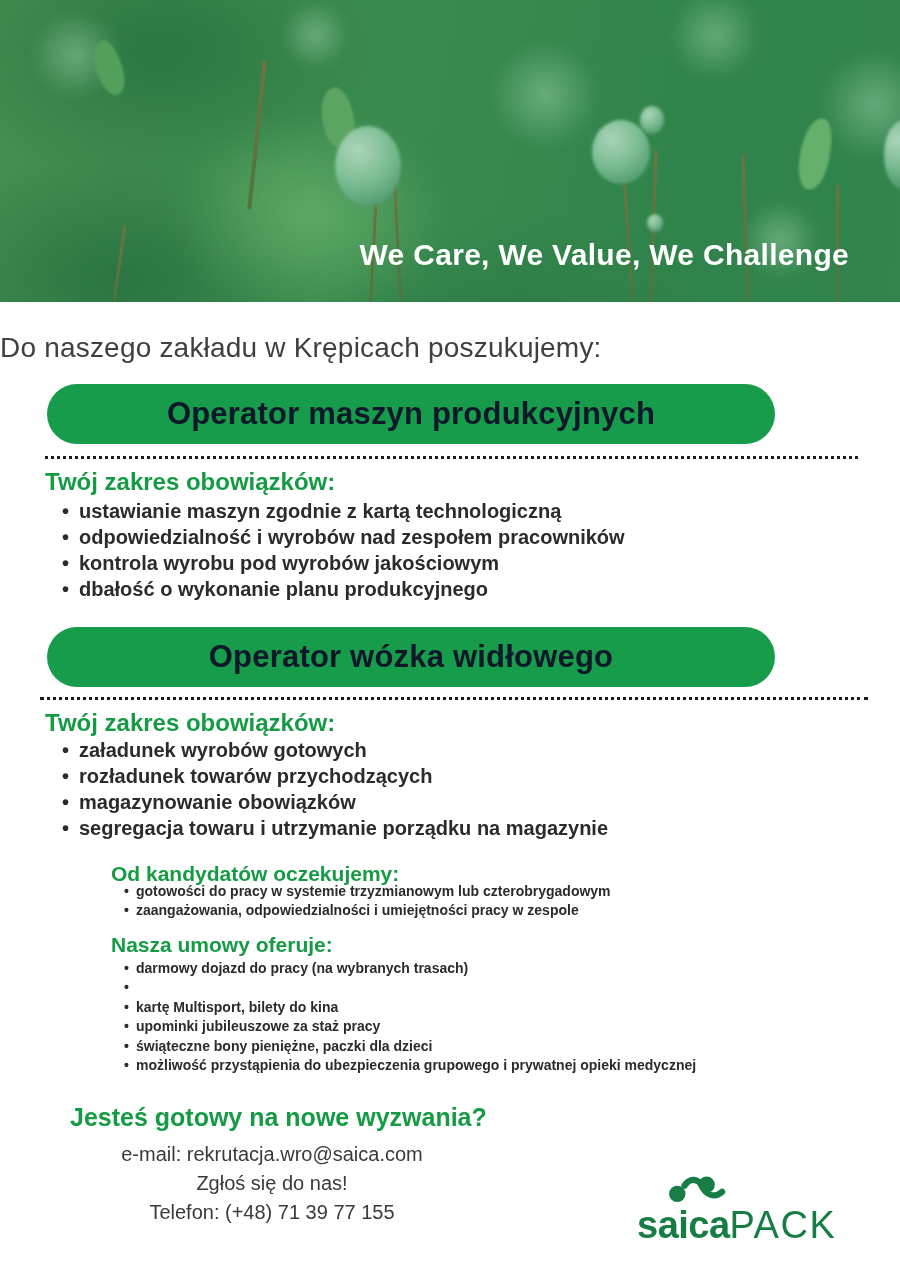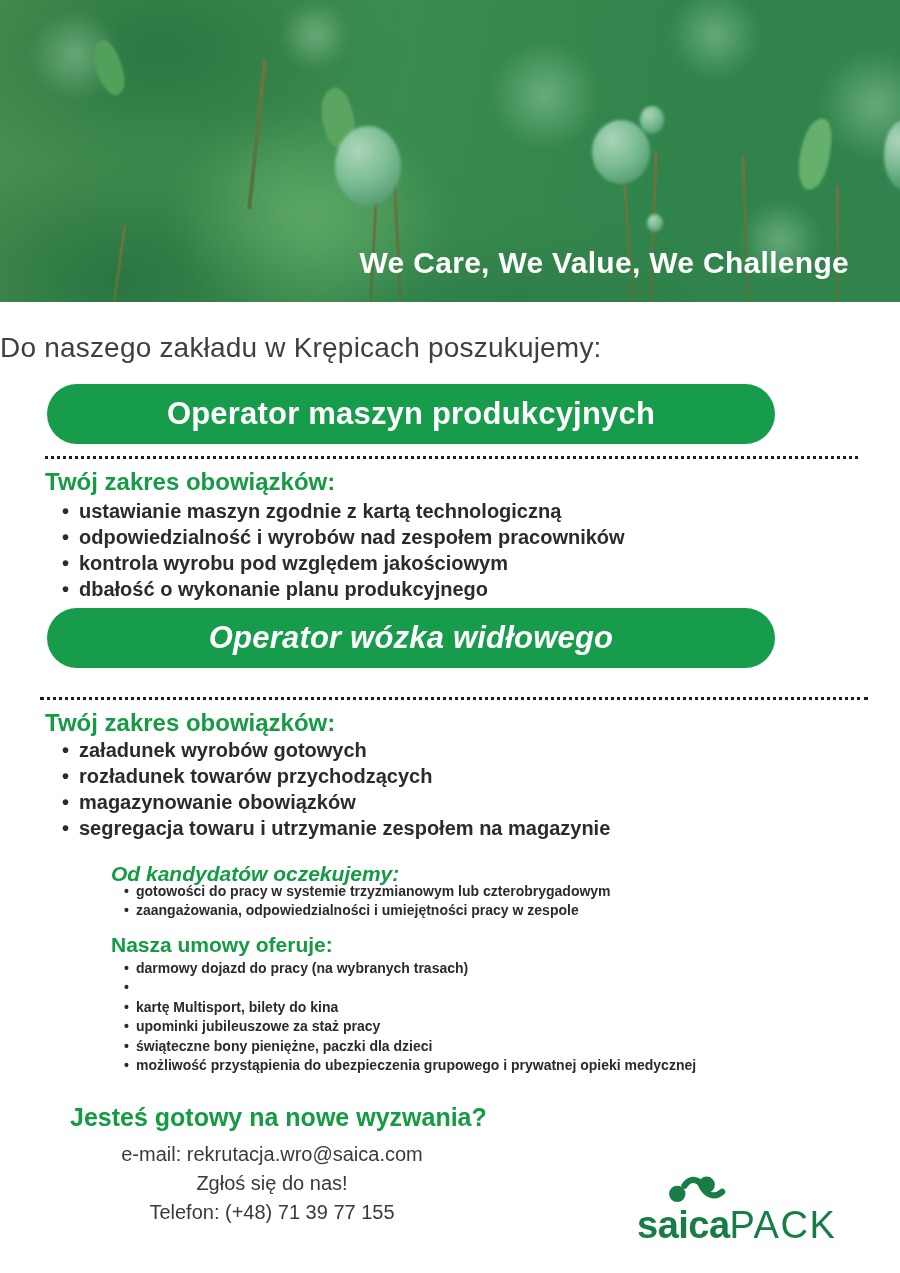--- a/index.html
+++ b/index.html
@@ -35,50 +35,50 @@
   .dr1{left:335px;top:126px;width:66px;height:80px;}
   .dr2{left:592px;top:120px;width:58px;height:64px;}
   .dr3{left:640px;top:106px;width:24px;height:28px;}
   .dr4{left:647px;top:214px;width:16px;height:18px;}
   .dr5{left:884px;top:120px;width:40px;height:70px;}
   .leaf{background:#6fae64;border-radius:65% 35% 60% 40%;filter:blur(1px);}
   .lf1{left:322px;top:88px;width:32px;height:62px;transform:rotate(-18deg);}
   .lf2{left:800px;top:118px;width:30px;height:72px;transform:rotate(6deg);background:#7cbd72;}
   .lf3{left:96px;top:40px;width:26px;height:56px;transform:rotate(-24deg);background:#63a75c;}
   .hero::after{content:"";position:absolute;inset:0;background:rgba(42,145,88,.28);}
-  .tagline{position:absolute;right:51px;top:238px;z-index:3;color:#ffffff;font-size:30px;font-weight:600;letter-spacing:.3px;margin-top:8px;}
+  .tagline{position:absolute;right:51px;top:238px;z-index:3;color:#ffffff;font-size:30px;font-weight:600;letter-spacing:.3px;}
 
   
   .intro{position:absolute;left:0;top:332px;width:840px;text-align:left;
          font-size:28px;color:#3f3f3f;letter-spacing:.2px;}
 
   
   .banner{position:absolute;left:47px;width:728px;height:60px;border-radius:30px;
           background:#179c4b;display:flex;align-items:center;justify-content:center;}
-  .banner .bt{color:#ffffff;font-size:31px;font-weight:bold;letter-spacing:.2px;}
-  .b1{top:384px;} .b2{top:608px;font-style:italic;}
+  .banner .bt{color:#0f172a;font-size:31px;font-weight:bold;letter-spacing:.2px;}
+  .b1{top:384px;} .b2{top:627px;}
 
   .dotted{position:absolute;border-top:3px dotted #1d1d1d;height:0;}
   .d1{left:45px;top:456px;width:813px;}
   .d2{left:40px;top:697px;width:828px;}
 
   
   .sec-heading{position:absolute;left:45px;color:#149b44;font-size:24px;font-weight:bold;}
   .sh1{top:468px;} .sh2{top:709px;}
 
   ul.blist{position:absolute;margin:0;padding:0;list-style:none;}
   ul.blist li{display:flex;align-items:center;}
   ul.blist .dot{flex:0 0 auto;}
   ul.duties{left:62px;}
   ul.duties li{height:26px;font-size:20px;font-weight:bold;color:#2b2b2b;}
   ul.duties .dot{width:17px;font-size:20px;}
   .u1{top:498px;} .u2{top:737px;}
 
   .sub-heading{position:absolute;left:111px;color:#149b44;font-size:21px;font-weight:bold;}
-  .xh{top:862px;font-style:italic;} .oh{top:933px;}
+  .xh{top:862px;} .oh{top:933px;}
   ul.small{left:124px;}
   ul.small li{height:19.5px;font-size:14px;font-weight:bold;color:#2b2b2b;}
   ul.small .dot{width:12px;font-size:14px;}
   .ux{top:881px;} .uo{top:958px;}
 
   
   .cta-heading{position:absolute;left:70px;top:1103px;color:#149b44;font-size:25px;font-weight:bold;}
   .contact{position:absolute;left:42px;top:1140px;width:460px;text-align:center;
            font-size:20px;color:#3a3a3a;line-height:29px;}
 
@@ -135,21 +135,21 @@
     <li>
         <span class="dot">•</span>
         <span class="t">ustawianie maszyn zgodnie z kartą technologiczną</span>
       </li>
     <li>
         <span class="dot">•</span>
         <span class="t">odpowiedzialność i wyrobów nad zespołem pracowników</span>
       </li>
     <li>
         <span class="dot">•</span>
-        <span class="t">kontrola wyrobu pod względem jakościowym</span>
+        <span class="t">kontrola wyrobu pod wyrobów jakościowym</span>
       </li>
     <li>
         <span class="dot">•</span>
         <span class="t">dbałość o wykonanie planu produkcyjnego</span>
       </li>
   </ul>
 
   <div class="banner b2">
     <span class="bt">Operator wózka widłowego</span>
   </div>
@@ -163,21 +163,21 @@
     <li>
         <span class="dot">•</span>
         <span class="t">rozładunek towarów przychodzących</span>
       </li>
     <li>
         <span class="dot">•</span>
         <span class="t">magazynowanie obowiązków</span>
       </li>
     <li>
         <span class="dot">•</span>
-        <span class="t">segregacja towaru i utrzymanie zespołem na magazynie</span>
+        <span class="t">segregacja towaru i utrzymanie porządku na magazynie</span>
       </li>
   </ul>
 
   <div class="sub-heading xh">Od kandydatów oczekujemy:</div>
   <ul class="blist small ux">
     <li>
         <span class="dot">•</span>
         <span class="t">gotowości do pracy w systemie trzyzmianowym lub czterobrygadowym</span>
       </li>
     <li>

